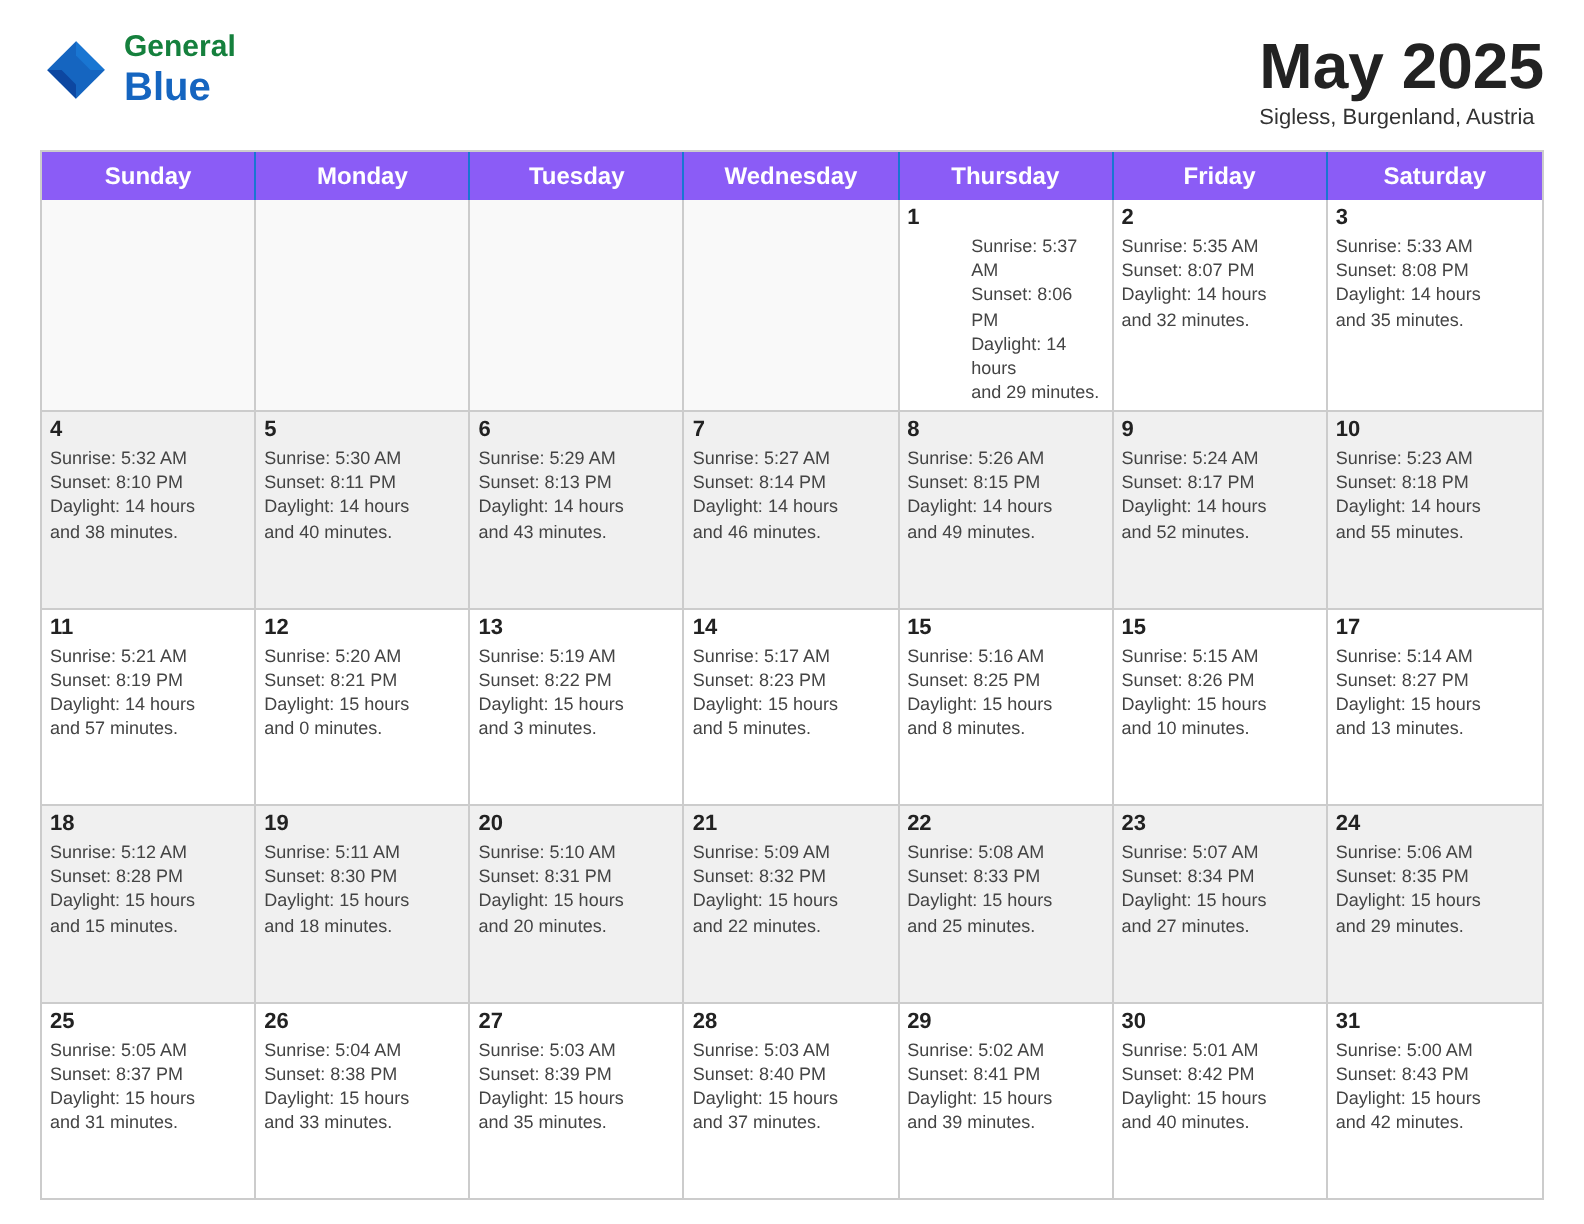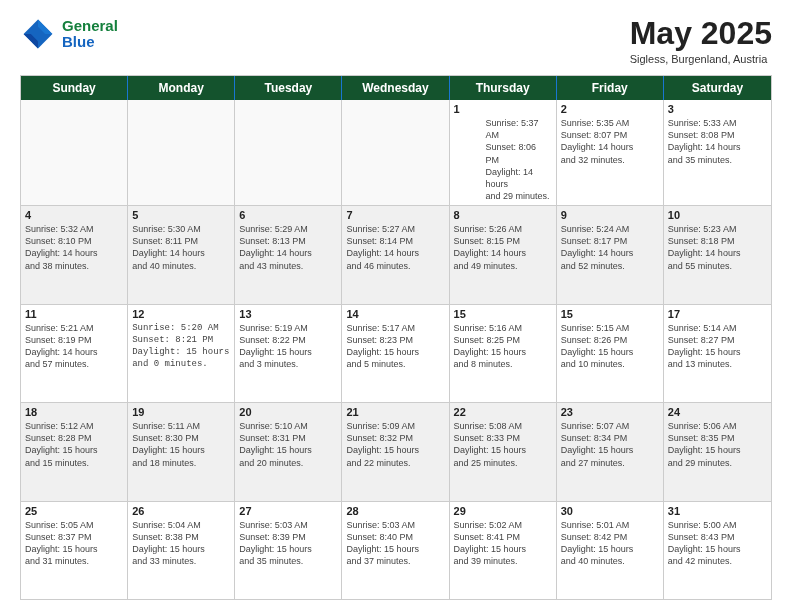--- a/index.html
+++ b/index.html
@@ -53,21 +53,21 @@
     }
     .calendar {
       flex: 1;
       display: flex;
       flex-direction: column;
       border: 1px solid #ccc;
     }
     .cal-header-row {
       display: grid;
       grid-template-columns: repeat(7, 1fr);
-      background: #14532d;
+      background: #8b5cf6;
     }
     .cal-header-cell {
       color: #fff;
       font-size: 12px;
       font-weight: bold;
       text-align: center;
       padding: 5px 2px;
       border-right: 1px solid #1976d2;
     }
     .cal-header-cell:last-child { border-right: none; }
@@ -114,21 +114,21 @@
 <div class="page">
   <div class="header">
     <div class="logo">
       <svg class="logo-icon" viewBox="0 0 40 40">
         <polygon points="20,4 36,20 20,36 4,20" fill="#1565c0"></polygon>
         <polygon points="20,4 36,20 28,20 20,12" fill="#1976d2"></polygon>
         <polygon points="20,36 4,20 12,20 20,28" fill="#0d47a1"></polygon>
       </svg>
       <div class="logo-text">
         <div style="color:#15803d;font-size:15px;font-weight:bold;">General</div>
-        <div style="color:#1565c0;font-size:15px;font-weight:bold;">Blue</div>
+        <div style="color:#1565c0;font-size:20px;font-weight:bold;">Blue</div>
       </div>
     </div>
     <div class="title-block">
       <div class="month-title">May 2025</div>
       <div class="location-title">Sigless, Burgenland, Austria</div>
     </div>
   </div>
 
   <div class="calendar">
     <div class="cal-header-row">
@@ -222,21 +222,21 @@
         <div class="cal-row">
           <div class="cal-cell">
             <div class="day-num">11</div>
             <div class="cell-info" style="white-space: pre-line;">Sunrise: 5:21 AM
 Sunset: 8:19 PM
 Daylight: 14 hours
 and 57 minutes.</div>
           </div>
           <div class="cal-cell">
             <div class="day-num">12</div>
-            <div class="cell-info" style="white-space: pre-line; font-family: Liberation Mono, monospace;">Sunrise: 5:20 AM
+            <div class="cell-info" style="white-space: pre-line;">Sunrise: 5:20 AM
 Sunset: 8:21 PM
 Daylight: 15 hours
 and 0 minutes.</div>
           </div>
           <div class="cal-cell">
             <div class="day-num">13</div>
             <div class="cell-info" style="white-space: pre-line;">Sunrise: 5:19 AM
 Sunset: 8:22 PM
 Daylight: 15 hours
 and 3 minutes.</div>

